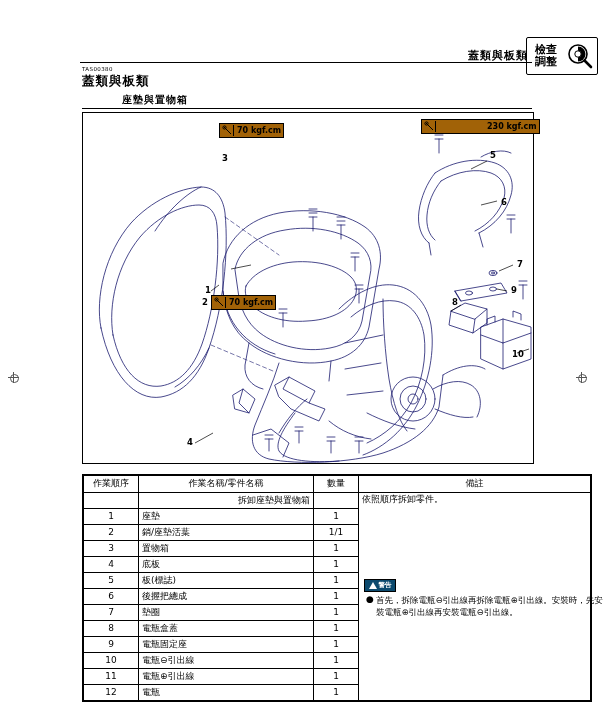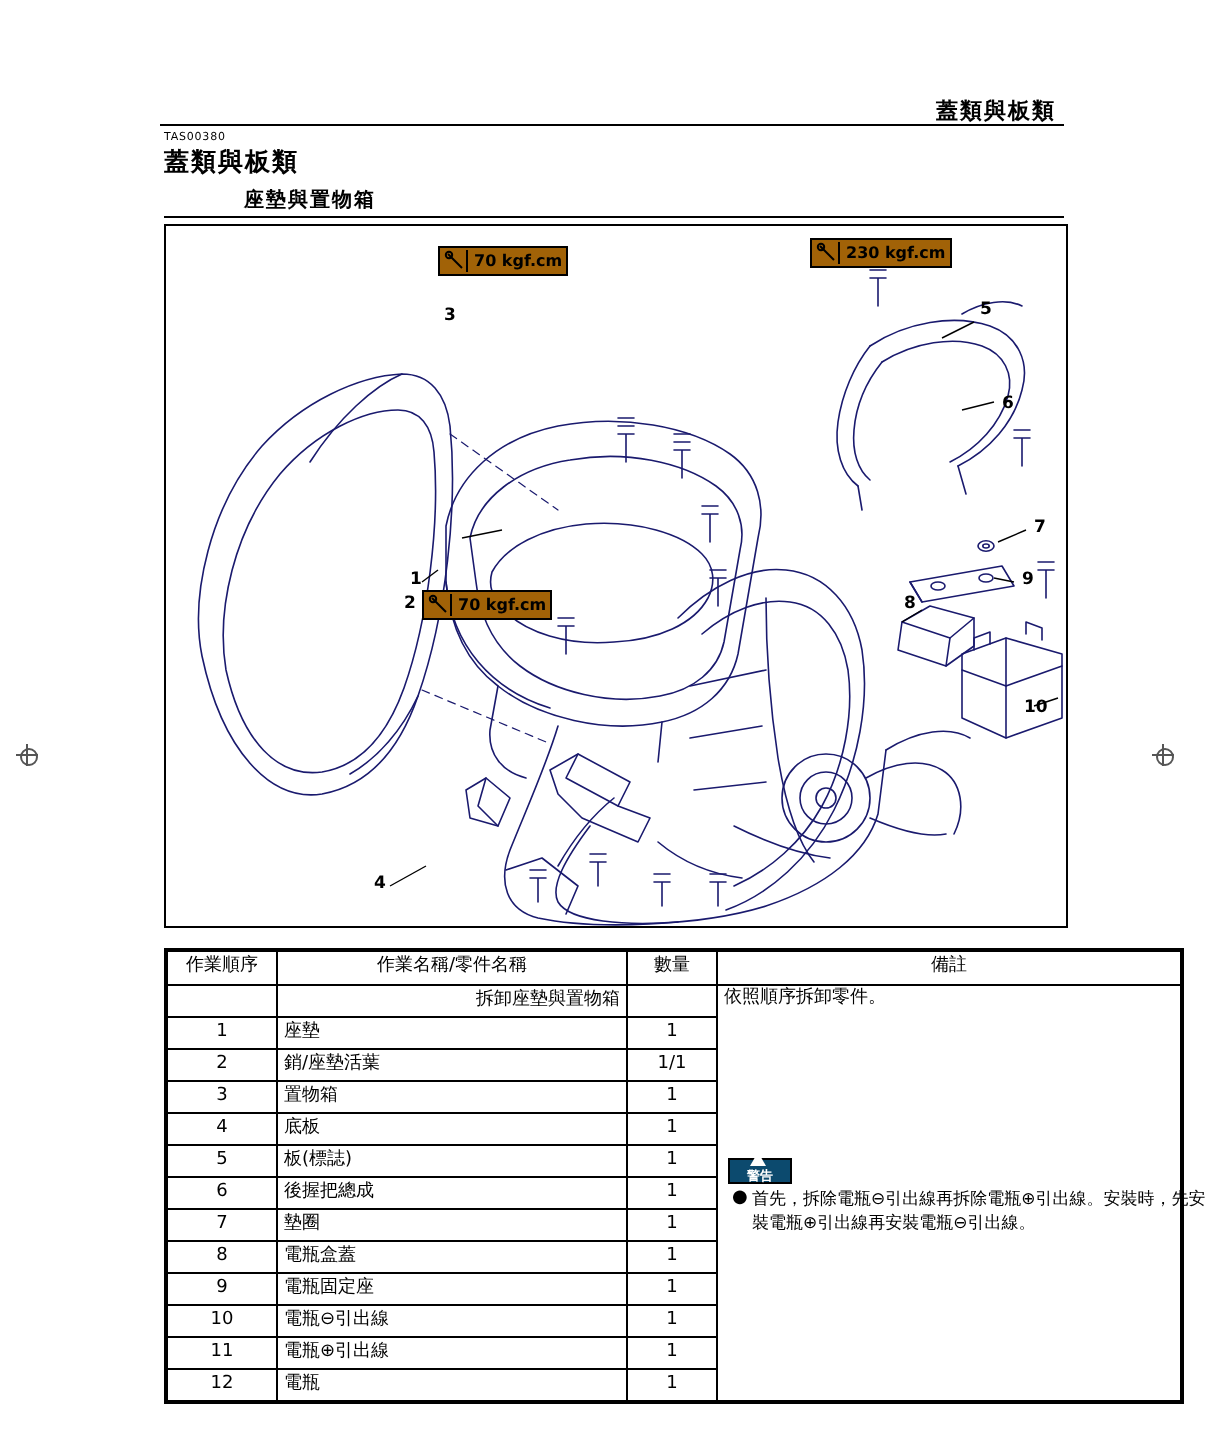--- a/index.html
+++ b/index.html
@@ -77,21 +77,21 @@
   .c-qty{width:38px;text-align:center;}
   .c-rem{}
   .th{text-align:center;font-weight:normal;height:15px;}
   .rowh{height:15.5px;}
   .bold{font-weight:bold;text-align:right;}
   .rem-cell{vertical-align:top;padding-top:2px;}
   .note-box{position:relative;height:100%;}
   .warn{
     position:absolute;left:2px;top:86px;width:30px;height:11px;
     border:1px solid #000;background:#0c4a6e;color:#fff;font-size:6.5px;
-    display:flex;align-items:center;justify-content:center;font-weight:bold;flex-direction:column;
+    display:flex;align-items:center;justify-content:center;font-weight:bold;
   }
   .warn .tri{
     display:inline-block;width:0;height:0;border-left:4px solid transparent;
     border-right:4px solid transparent;border-bottom:7px solid #fff;margin-right:2px;
   }
   .bullet{position:absolute;left:4px;top:101px;font-size:9px;}
   .note-body{position:absolute;left:14px;top:101px;width:228px;font-size:8.5px;line-height:12.5px;}
 
   
   .regmark{position:absolute;width:11px;height:11px;}
@@ -107,20 +107,34 @@
 
   <div class="regmark" style="left:8px;top:372px;">
       <div class="regcirc"></div>
     </div>
   <div class="regmark" style="left:576px;top:372px;">
       <div class="regcirc"></div>
     </div>
 
   <div class="hdr">
     <div class="hdr-title">蓋類與板類</div>
+    <div class="hdr-box">
+      <div class="hdr-box-text">
+        <div>檢查</div>
+        <div>調整</div>
+      </div>
+      <div class="hdr-icon">
+        <svg width="30" height="30" viewBox="0 0 30 30">
+          <circle cx="14" cy="13" r="9" fill="none" stroke="#000" stroke-width="1.6"></circle>
+          <path d="M14 5.5 a7.5 7.5 0 0 1 0 15 z" fill="#000"></path>
+          <circle cx="14" cy="13" r="3.2" fill="#fff" stroke="#000" stroke-width="1"></circle>
+          <line x1="20.5" y1="19.5" x2="27" y2="26" stroke="#000" stroke-width="2.6" stroke-linecap="round"></line>
+        </svg>
+      </div>
+    </div>
   </div>
   <div class="hdr-rule"></div>
 
   <div class="code">TAS00380</div>
   <div class="sect-title">蓋類與板類</div>
   <div class="sub-title">座墊與置物箱</div>
   <div class="sub-rule"></div>
 
   <div class="fig">
     <svg width="450" height="350" viewBox="0 0 450 350">
@@ -246,21 +260,21 @@
 
     <div class="torque" style="left:136px;top:10px;">
       <span class="wr">
         <svg width="11" height="11" viewBox="0 0 11 11">
             <path d="M2 2 L5 5 M5 5 L9 9" stroke="#000" stroke-width="1" fill="none"></path>
             <circle cx="2.5" cy="2.5" r="1.6" fill="none" stroke="#000" stroke-width="1"></circle>
           </svg>
       </span>
       <span>70 kgf.cm</span>
     </div>
-    <div class="torque" style="left:322px;top:6px;">
+    <div class="torque" style="left:338px;top:6px;gap:48px;">
       <span class="wr">
         <svg width="11" height="11" viewBox="0 0 11 11">
             <path d="M2 2 L5 5 M5 5 L9 9" stroke="#000" stroke-width="1" fill="none"></path>
             <circle cx="2.5" cy="2.5" r="1.6" fill="none" stroke="#000" stroke-width="1"></circle>
           </svg>
       </span>
       <span>230 kgf.cm</span>
     </div>
     <div class="torque" style="left:128px;top:182px;">
       <span class="wr">

